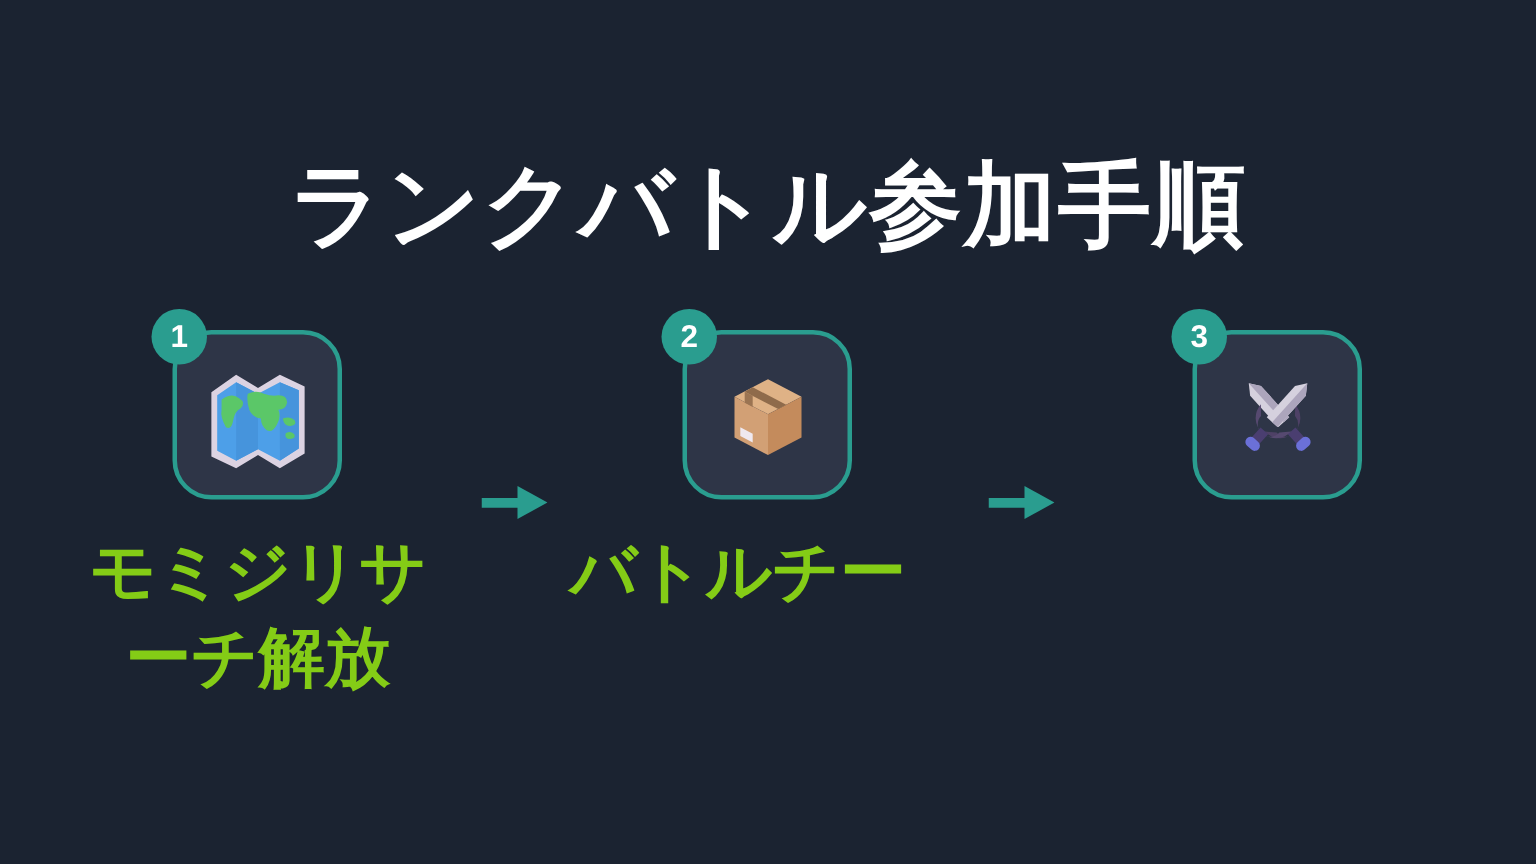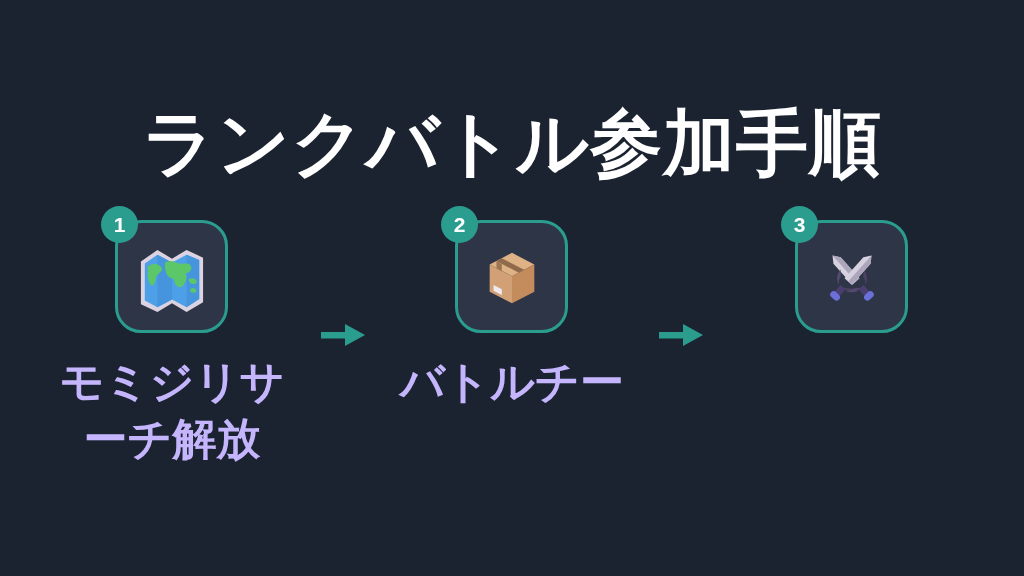--- a/index.html
+++ b/index.html
@@ -7,21 +7,21 @@
     width: 1024px; height: 576px;
     background: #1B2331;
     overflow: hidden;
     font-family: "Liberation Sans", "DejaVu Sans", sans-serif;
   }
   .stage { position: relative; width: 1024px; height: 576px; background: #1B2331; }
 
   .title {
     position: absolute; left: 0; top: 104px; width: 1024px;
     text-align: center;
-    font-size: 72px; font-weight: 900; color: #FFFFFF;
+    font-size: 62px; font-weight: 900; color: #FFFFFF;
     letter-spacing: 1px; line-height: 1.1;
     white-space: nowrap;
   }
 
   .icon-card {
     position: absolute; top: 220px;
     width: 107px; height: 107px;
     background: #2E3547;
     border: 3px solid #2A9D8F;
     border-radius: 26px;
@@ -41,26 +41,26 @@
     z-index: 2;
   }
   .badge-1 { left: 101px; }
   .badge-2 { left: 441px; }
   .badge-3 { left: 781px; }
 
   .step-label {
     position: absolute; top: 353px;
     width: 340px;
     text-align: center;
-    color: #c4b5fd;
+    color: #84cc16;
     font-size: 44px; font-weight: 800;
     line-height: 57px;
   }
   .label-1 { left: 2px; }
-  .label-2 { left: 342px; }
+  .label-2 { left: 322px; }
   .label-3 { left: 682px; }
   .step-label span { display: block; white-space: nowrap; }
 
   .arrow { position: absolute; top: 324px; width: 44px; height: 22px; }
   .arrow-1 { left: 321px; }
   .arrow-2 { left: 659px; }
 </style>
 </head>
 <body>
 

